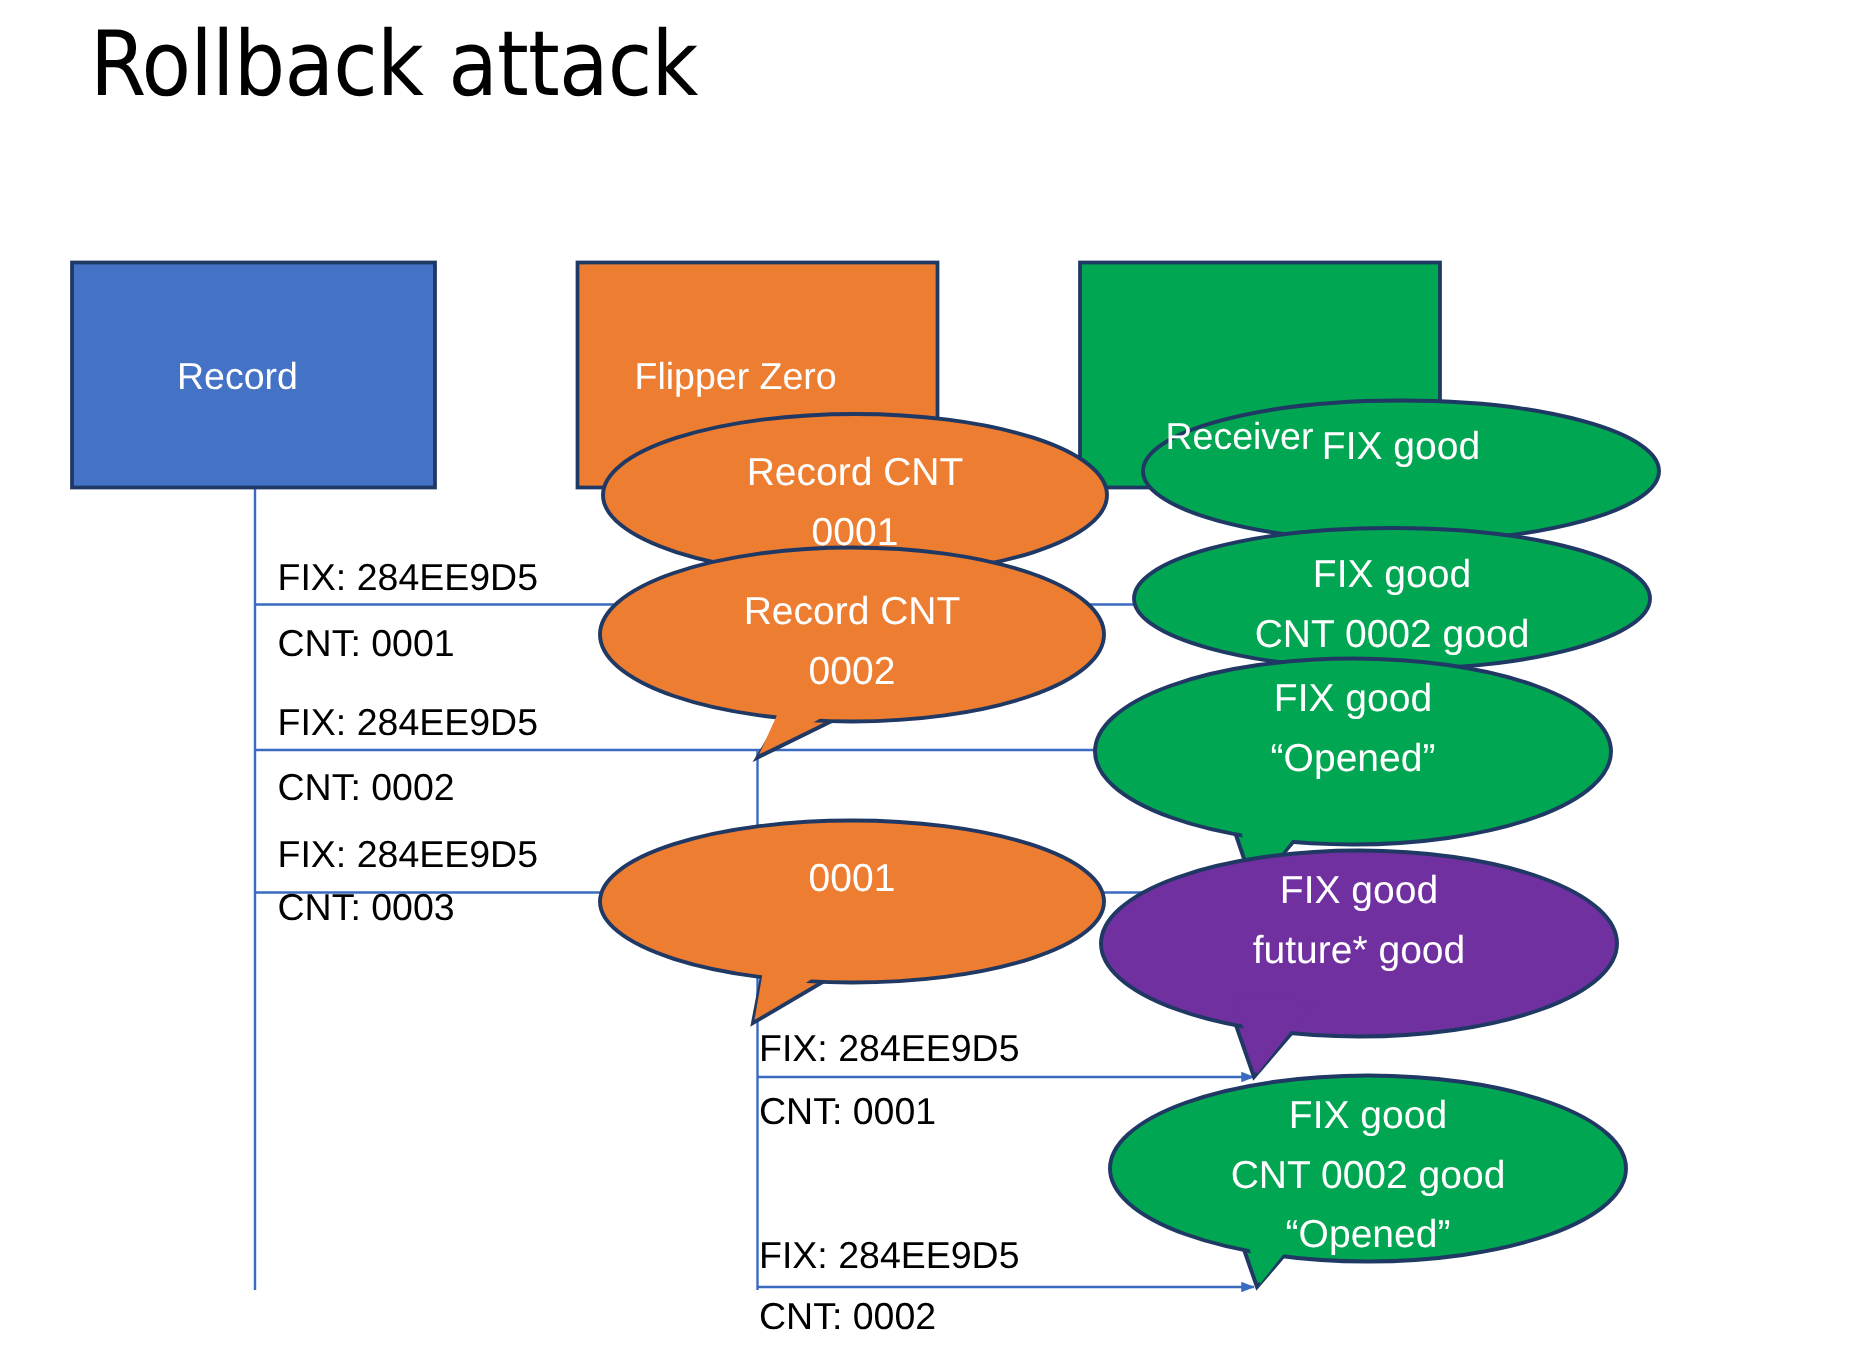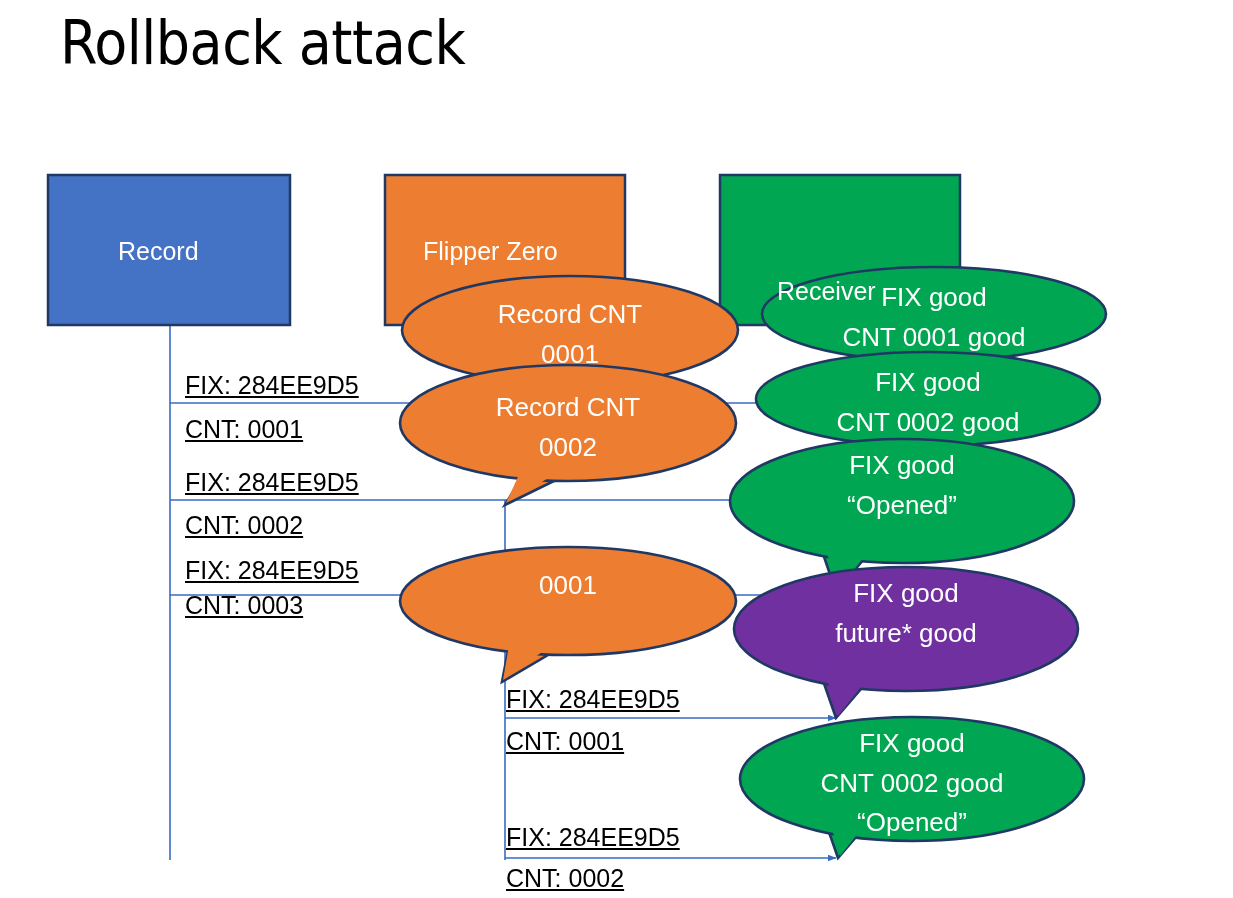--- a/index.html
+++ b/index.html
@@ -49,21 +49,20 @@
     font-size: 25px;
     line-height: 1.1;
     white-space: nowrap;
   }
   .msg-label {
     position: absolute;
     color: #000000;
     font-size: 25px;
     line-height: 1.15;
     white-space: nowrap;
-    text-decoration: underline;
   }
   .bubble-text {
     position: absolute;
     color: #ffffff;
     font-size: 26px;
     line-height: 1.52;
     text-align: center;
     white-space: nowrap;
   }
 </style>
@@ -157,21 +156,20 @@
   <div class="bubble-text" style="left:433px; top:388px; width:270px;">
     <div>Record CNT</div>
     <div>0002</div>
   </div>
   <div class="bubble-text" style="left:433px; top:566px; width:270px;">
     <div>0001</div>
   </div>
 
   <div class="bubble-text" style="left:799px; top:278px; width:270px;">
     <div>FIX good</div>
-    <div>CNT 0001 good</div>
   </div>
   <div class="bubble-text" style="left:793px; top:363px; width:270px;">
     <div>FIX good</div>
     <div>CNT 0002 good</div>
   </div>
   <div class="bubble-text" style="left:767px; top:446px; width:270px;">
     <div>FIX good</div>
     <div>“Opened”</div>
   </div>
   <div class="bubble-text" style="left:771px; top:574px; width:270px;">

